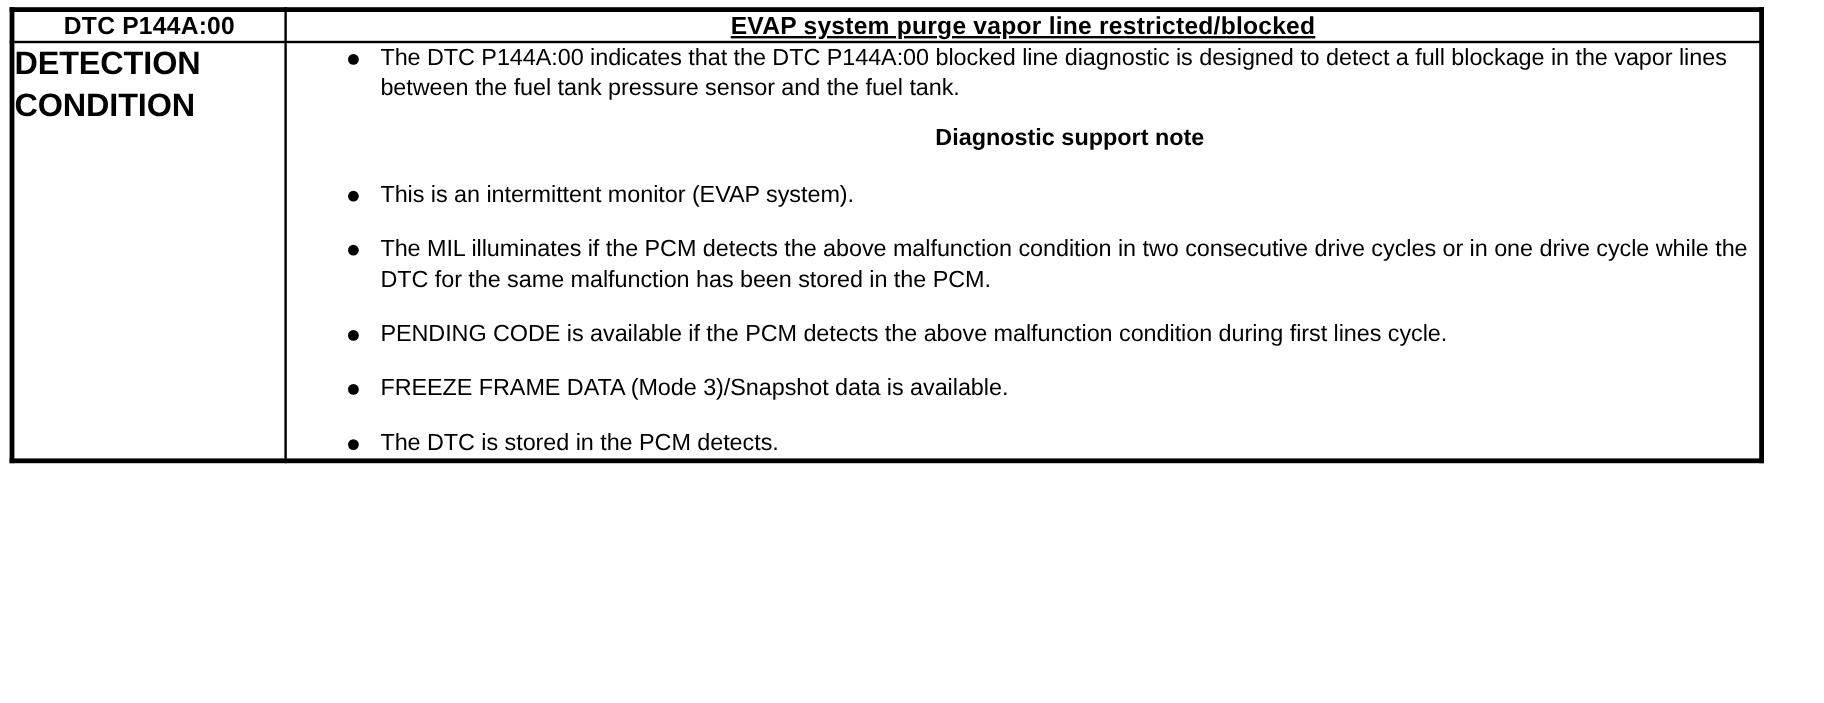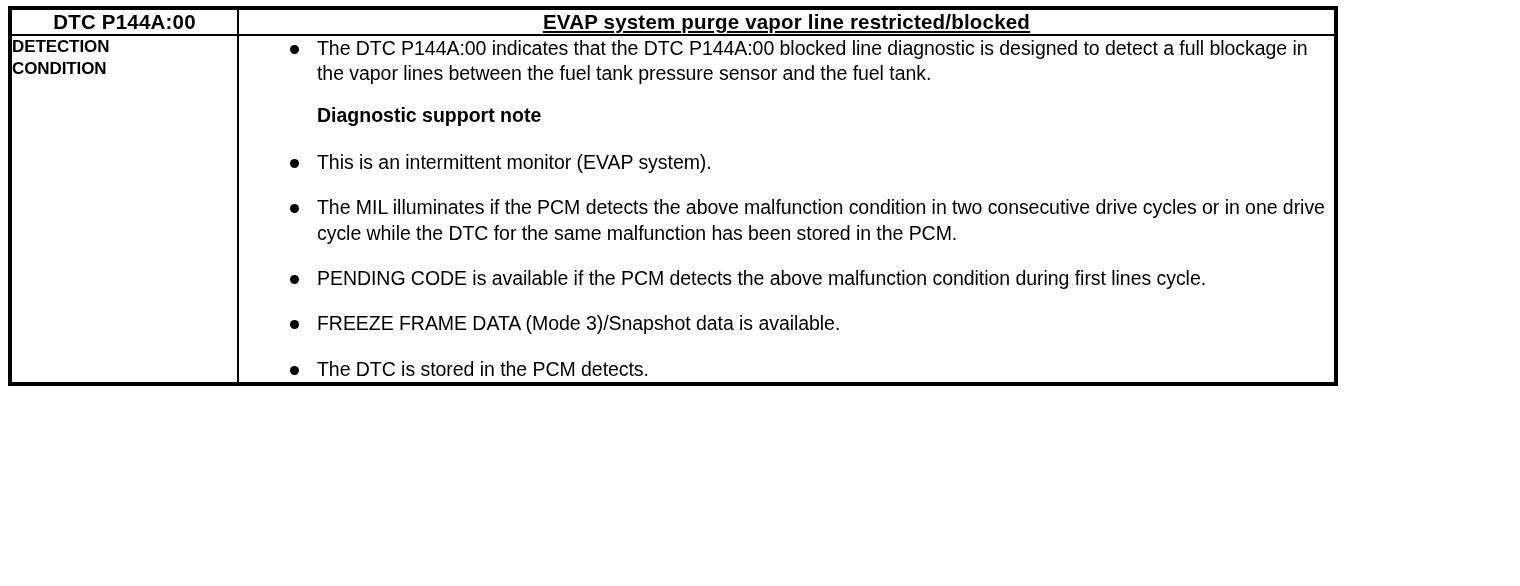--- a/index.html
+++ b/index.html
@@ -19,21 +19,21 @@
     position: relative;
     width: 1520px;
     height: 586px;
     background: #ffffff;
   }
 
   .dtc-table {
     position: absolute;
     left: 8px;
     top: 6px;
-    width: 1330px;
+    width: 1462px;
     border-collapse: collapse;
     table-layout: fixed;
     border: 4px solid #000;
   }
 
   .dtc-table td {
     border: 2px solid #000;
     vertical-align: top;
     padding: 0;
   }
@@ -56,21 +56,21 @@
     letter-spacing: 0.2px;
     padding: 6px 4px 7px 4px;
     vertical-align: middle;
     text-decoration: underline;
   }
 
   
   .label-cell {
     width: 228px;
     font-weight: bold;
-    font-size: 17px;
+    font-size: 27px;
     line-height: 1.28;
     letter-spacing: -0.1px;
     vertical-align: middle;
     padding: 0 2px 0 5px;
   }
   .label-cell .label-text {
     display: block;
     white-space: pre-line;
   }
 
@@ -108,20 +108,21 @@
     background: #000;
   }
   
   ul.bullets li.note {
     position: relative;
     margin: 0 0 22px 0;
     padding-left: 78px;
     font-size: 19.5px;
     font-weight: bold;
     line-height: 1.30;
+    text-align: center;
   }
 
   
   .detection-list li.item.first { margin-bottom: 16px; }
   .detection-list li.note { margin-bottom: 24px; }
 
   .cause-list li.item { margin-bottom: 32px; }
   .cause-list li.item:last-child { margin-bottom: 0; }
 </style>
 </head>

